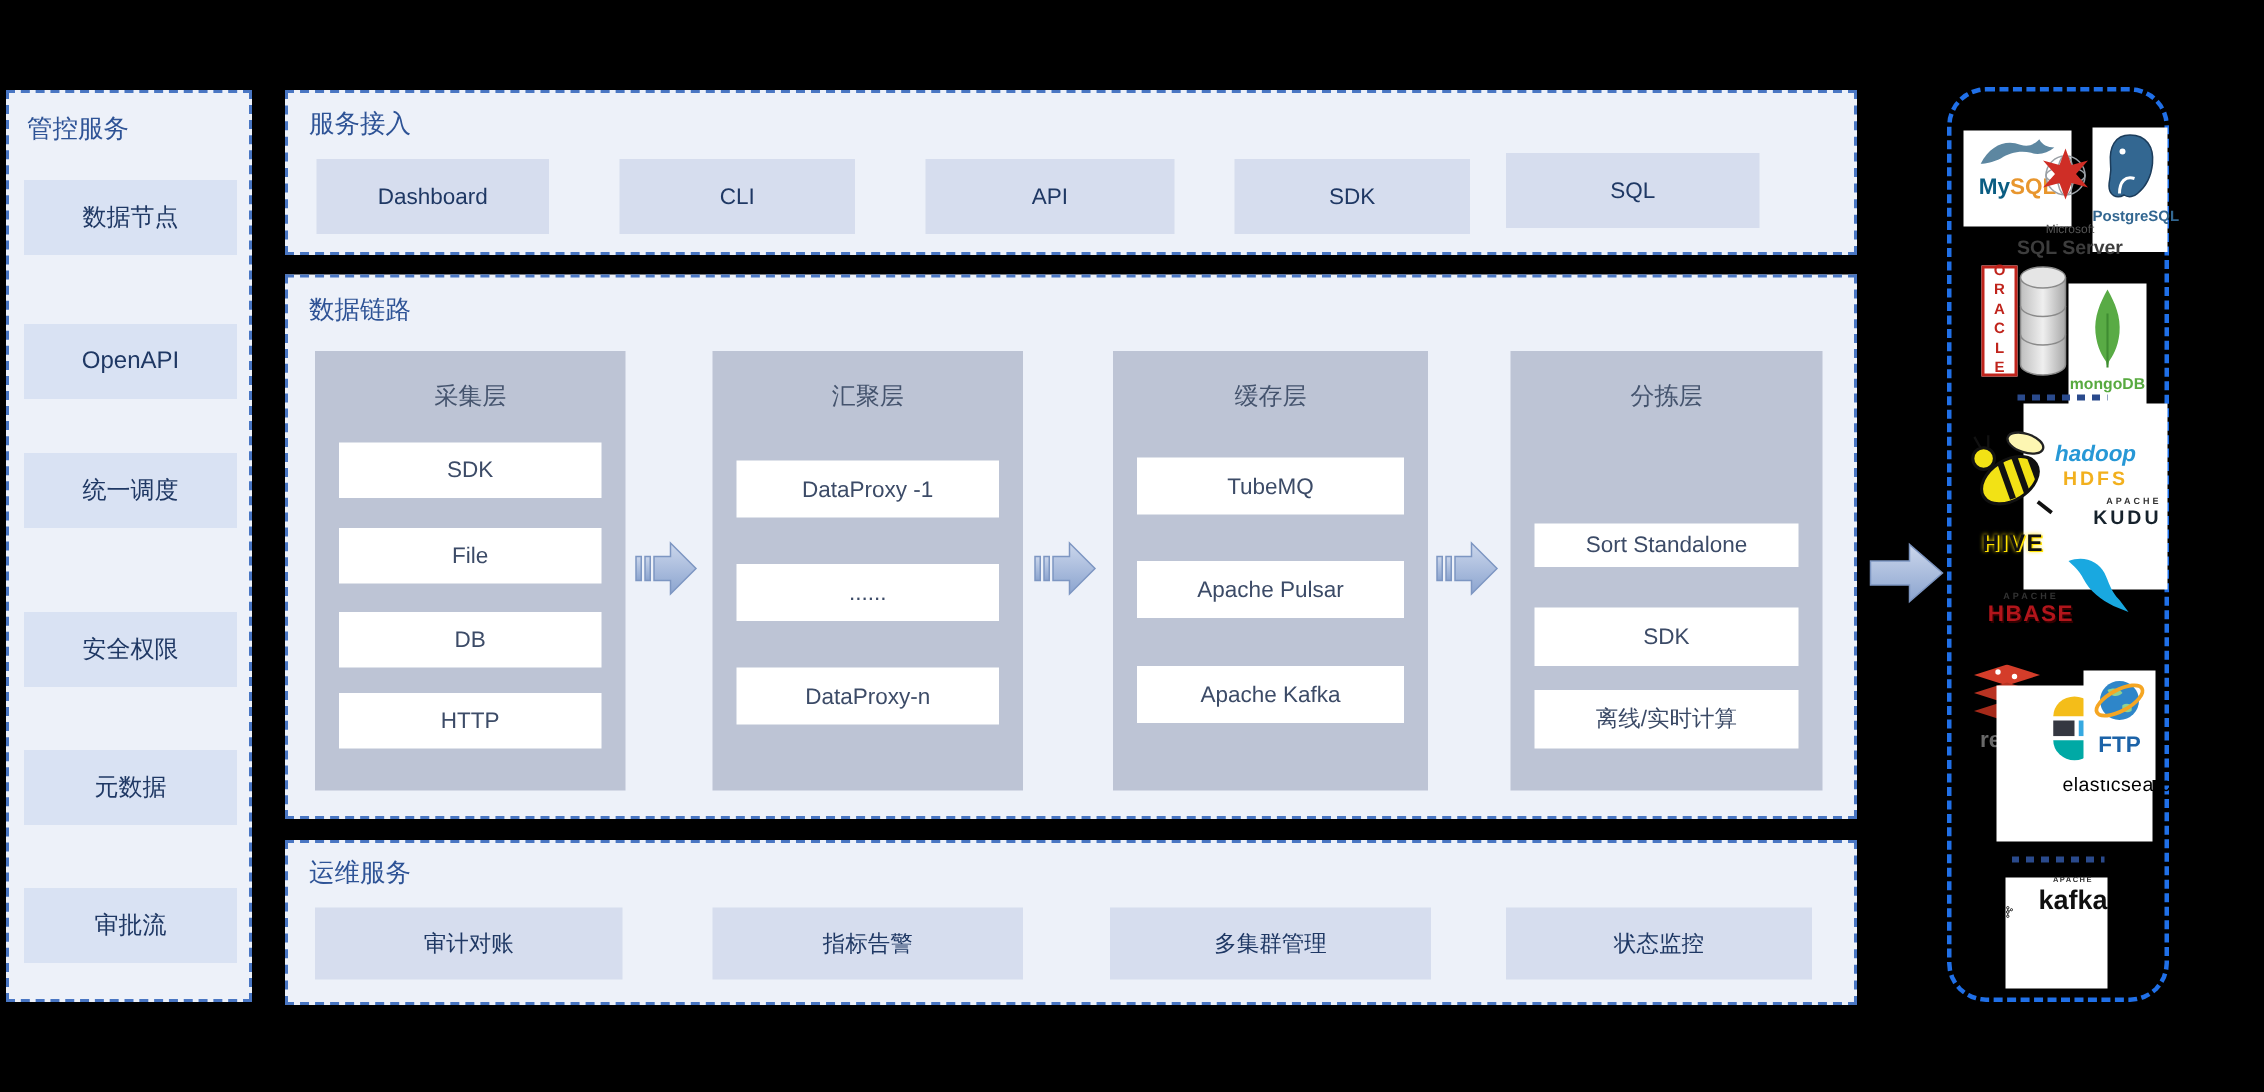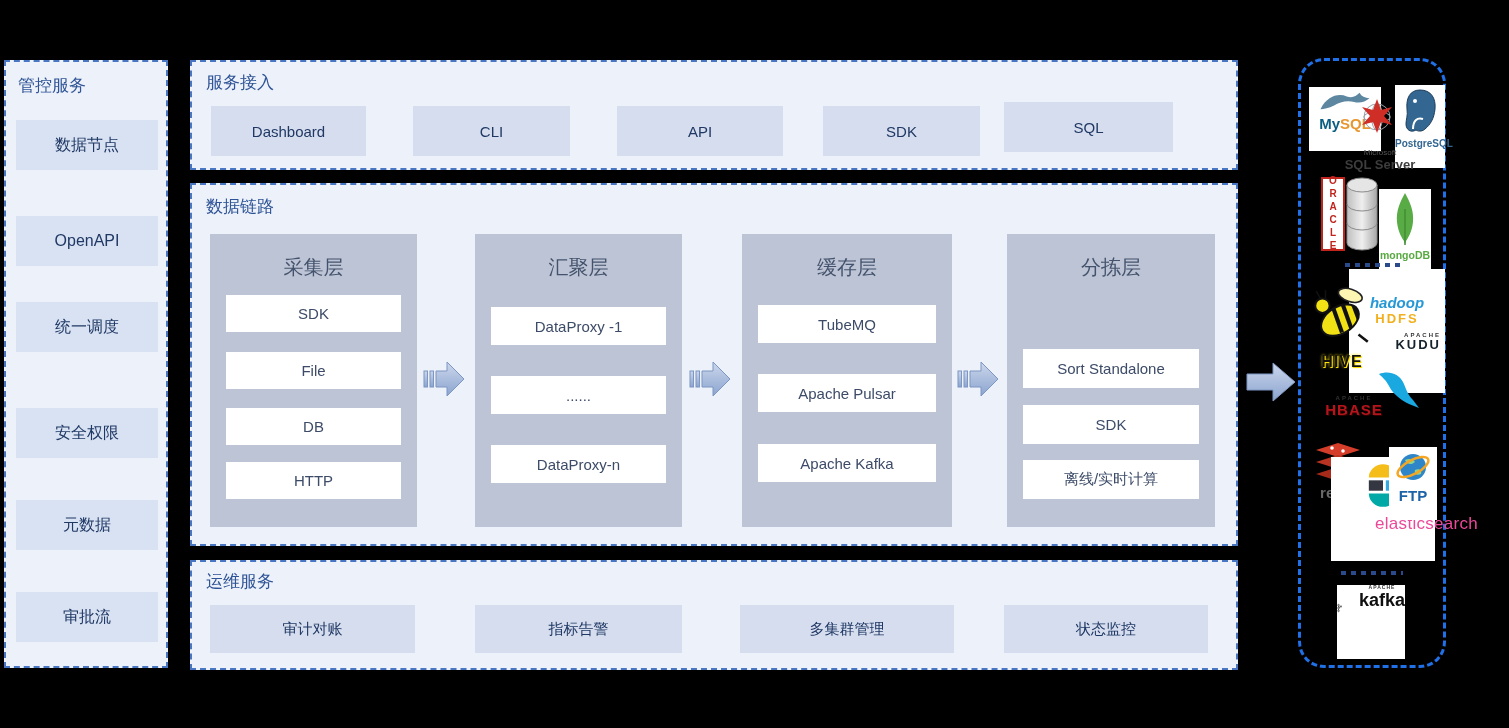--- a/index.html
+++ b/index.html
@@ -5,21 +5,21 @@
   html,body{margin:0;padding:0;}
   body{width:1509px;height:728px;background:#000;position:relative;overflow:hidden;
        font-family:"Liberation Sans","DejaVu Sans",sans-serif;}
   .panel{position:absolute;background:#edf1f9;border:2px dashed #4976c3;box-sizing:border-box;}
   .ptitle{position:absolute;font-size:17px;color:#2e5396;white-space:nowrap;}
   .chip{position:absolute;background:#d6ddee;color:#1f3864;display:flex;align-items:center;
         justify-content:center;font-size:15px;}
   .side-item{position:absolute;left:10px;width:142px;height:50px;background:#d9e2f3;color:#1f3864;
         display:flex;align-items:center;justify-content:center;font-size:16px;}
   .col{position:absolute;top:49px;height:293px;background:#bdc4d5;}
-  .col-title{text-align:center;padding-top:20px;font-size:20px;color:#44536d;}
+  .col-title{text-align:center;padding-top:20px;font-size:16px;color:#44536d;}
   .citem{position:absolute;left:16px;right:16px;height:37px;background:#fff;color:#3c4b67;
         display:flex;align-items:center;justify-content:center;font-size:15px;}
   .citem.dark{background:#44546a;color:#fff;font-size:16px;height:40px;}
   .arrow{position:absolute;}
   .sinks{position:absolute;left:1298px;top:58px;width:148px;height:610px;border:3px dashed #2070e8;
         border-radius:26px;box-sizing:border-box;}
   .logo{position:absolute;text-align:center;line-height:1.1;}
   .card{background:#fff;}
   .sep{position:absolute;height:4px;background:repeating-linear-gradient(90deg,#2a4a8c 0 5px,transparent 5px 10px);}
   .mysql-my{color:#0b5d82;font-weight:bold;font-size:15px;}
@@ -33,21 +33,21 @@
   .mongo-label{color:#58aa40;font-weight:bold;font-size:10.5px;}
   .hive-label{color:#101010;font-weight:800;font-size:16px;letter-spacing:1px;
         text-shadow:0 0 3px #ffe100,1px 1px 0 #ffe100;}
   .hadoop-label{color:#2798d6;font-weight:bold;font-style:italic;font-size:15px;display:block;}
   .hdfs-label{color:#f2b01e;font-weight:900;font-size:13px;letter-spacing:2px;display:block;}
   .apache-tiny{font-size:6px;color:#333;letter-spacing:2px;font-weight:bold;display:block;}
   .kudu-label{color:#16222c;font-weight:800;font-size:13px;letter-spacing:2px;display:block;}
   .hbase-label{color:#b2151b;font-weight:800;font-size:15px;letter-spacing:1px;
         text-shadow:1px 1px 0 #330000;display:block;}
   .redis-label{color:#696969;font-weight:bold;font-size:15px;display:block;}
-  .es-label{color:#ec4899;font-size:17px;letter-spacing:0.3px;padding-left:44px;}
+  .es-label{color:#000000;font-size:13px;letter-spacing:0.3px;padding-left:44px;}
   .ftp-label{color:#1c63a8;font-weight:800;font-size:15px;display:block;}
   .kafka-label{color:#0f0f0f;font-weight:bold;font-size:18px;display:inline-block;}
 </style>
 </head>
 <body>
 
 <div class="panel" style="left:4px;top:60px;width:164px;height:608px;">
   <div class="ptitle" style="left:12px;top:12px;">管控服务</div>
   <div class="side-item" style="top:58px;">数据节点</div>
   <div class="side-item" style="top:154px;">OpenAPI</div>
@@ -128,21 +128,21 @@
       </defs>
     <g fill="url(#ag3)" stroke="#7d96c2" stroke-width="1">
       <rect x="1" y="14" width="3.5" height="16"></rect>
         <rect x="7" y="14" width="3.5" height="16"></rect>
       <path d="M13 14 h11 v-9 l17 17 -17 17 v-9 h-11 z"></path>
     </g>
   </svg>
 
   <div class="col" style="left:815px;width:208px;">
     <div class="col-title">分拣层</div>
-    <div class="citem" style="top:115px;height:39px;">Sort Standalone</div>
+    <div class="citem" style="top:115px;height:29px;">Sort Standalone</div>
     <div class="citem" style="top:171px;height:39px;">SDK</div>
     <div class="citem" style="top:226px;height:39px;">离线/实时计算</div>
   </div>
 </div>
 
 <div class="panel" style="left:190px;top:560px;width:1048px;height:110px;">
   <div class="ptitle" style="left:14px;top:8px;">运维服务</div>
   <div class="chip" style="left:18px;top:43px;width:205px;height:48px;">审计对账</div>
   <div class="chip" style="left:283px;top:43px;width:207px;height:48px;">指标告警</div>
   <div class="chip" style="left:548px;top:43px;width:214px;height:48px;">多集群管理</div>

